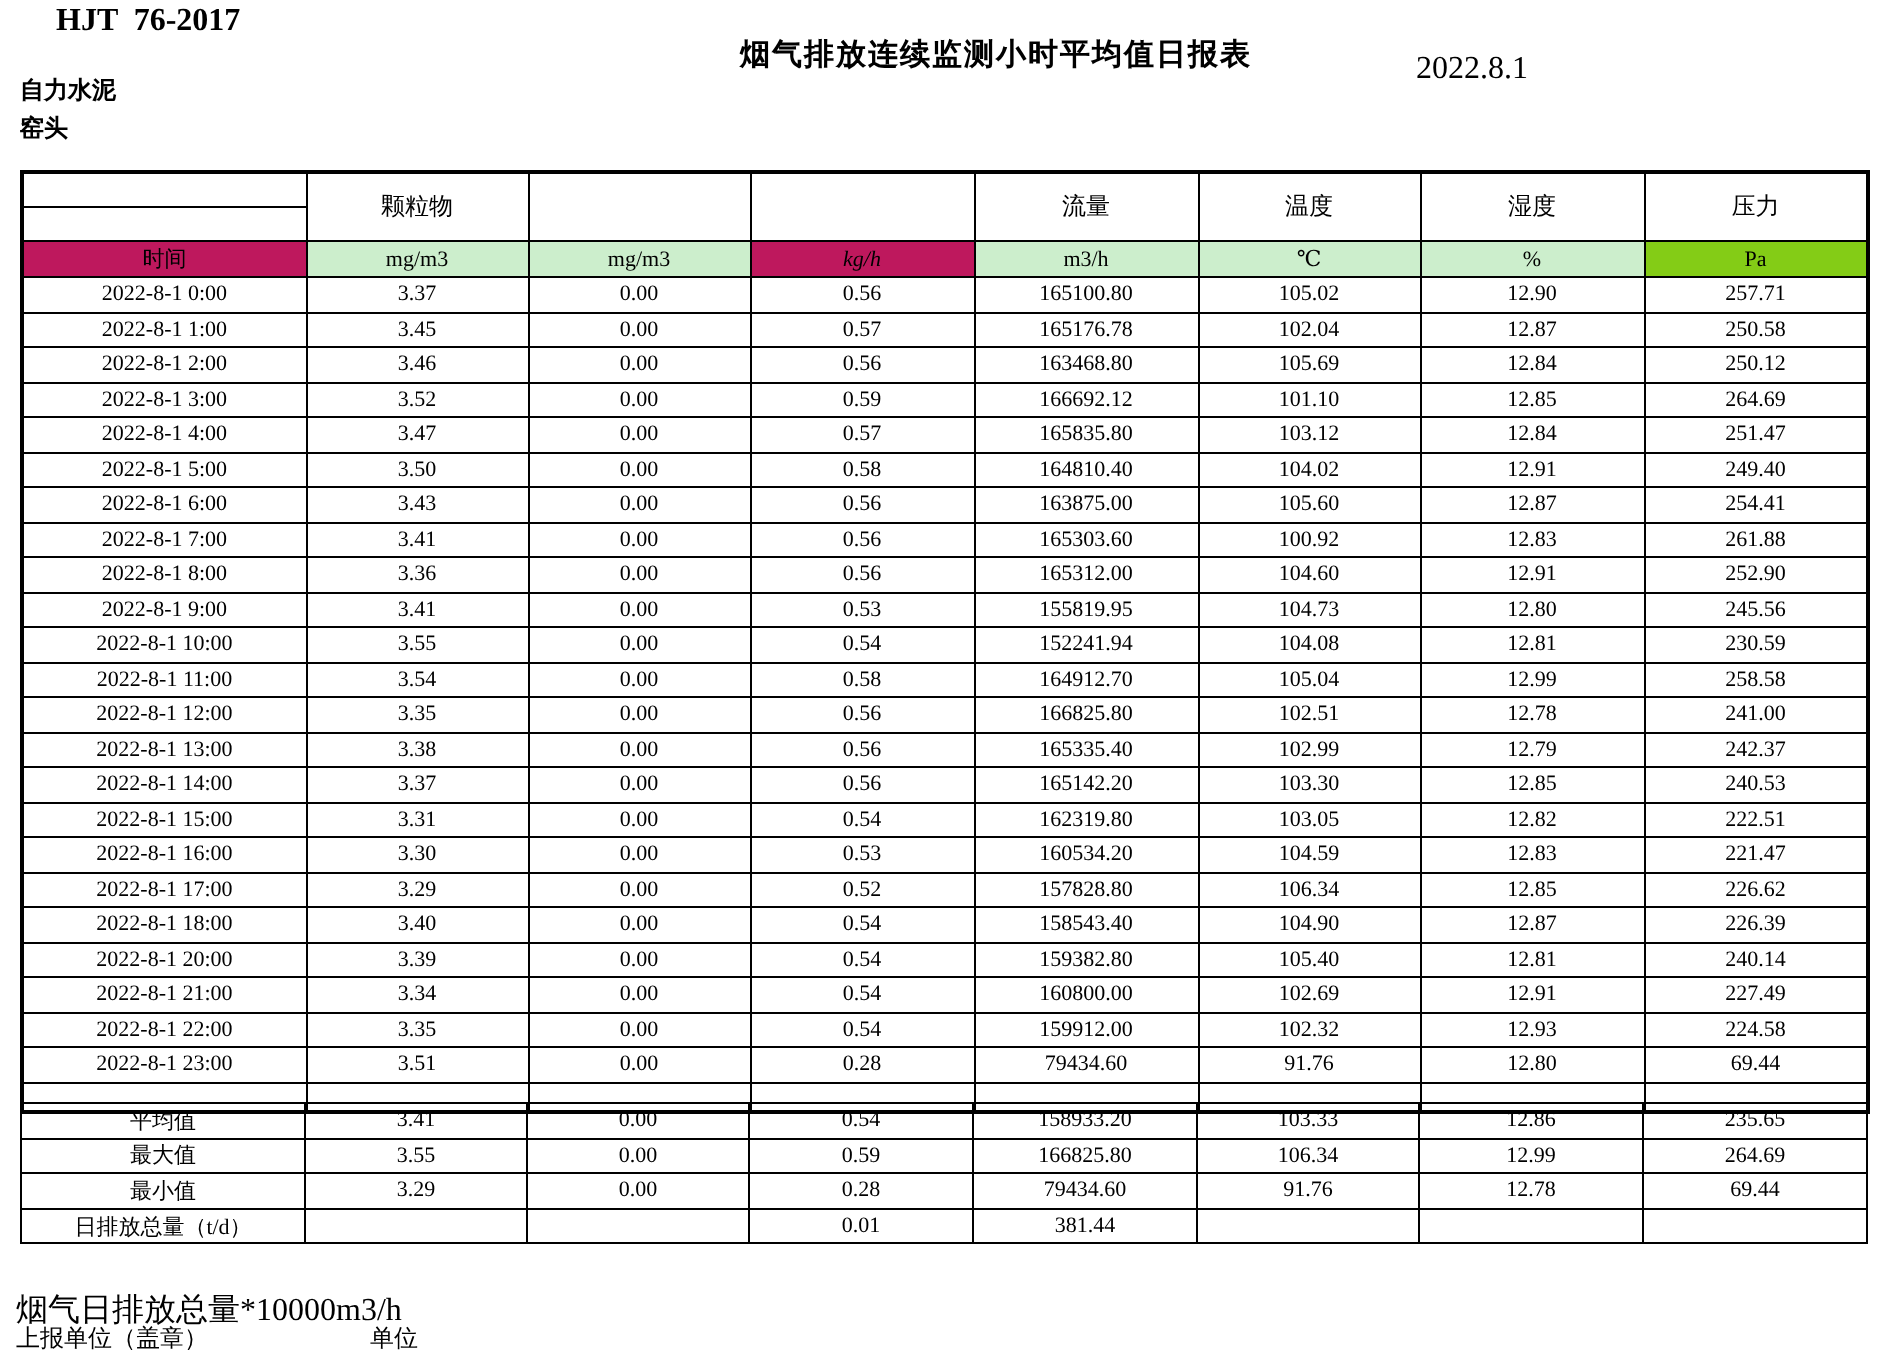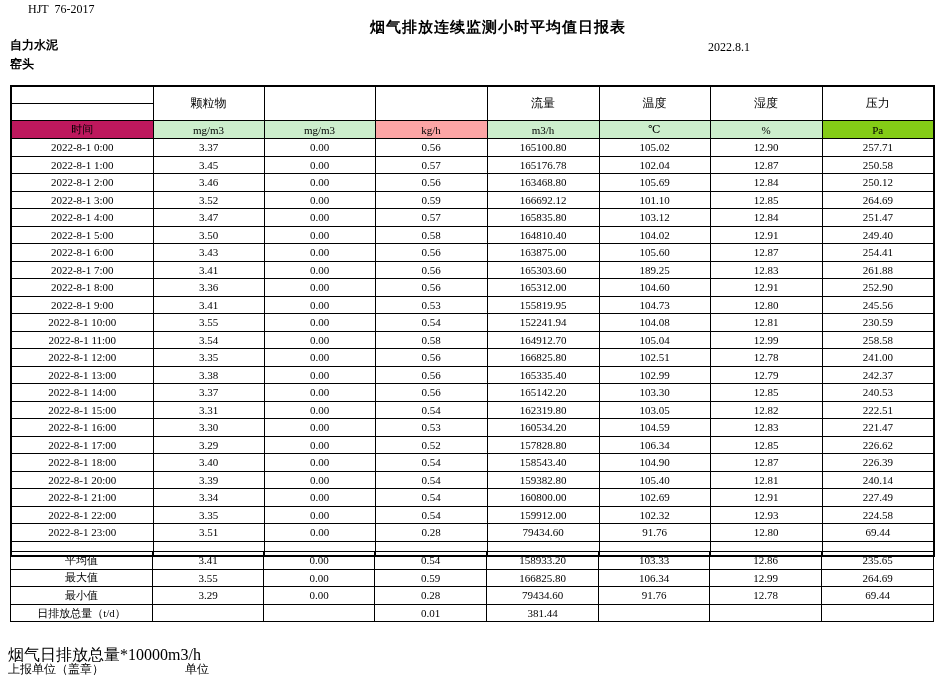--- a/index.html
+++ b/index.html
@@ -1,22 +1,22 @@
 <!DOCTYPE html>
 <html><head>
 <meta charset="utf-8">
 <style>
   html,body{margin:0;padding:0;}
   body{
     width:946px;height:675px;background:#ffffff;position:relative;overflow:hidden;
     font-family:"Liberation Serif","DejaVu Serif",serif;color:#000;
   }
-  .doc-code{position:absolute;left:28px;top:2px;font-size:12px;font-weight:normal;white-space:pre;}
+  .doc-code{position:absolute;left:28px;top:2px;font-size:16px;font-weight:bold;white-space:pre;}
   .doc-title{position:absolute;left:0;top:18px;width:946px;text-align:center;font-size:15px;font-weight:bold;letter-spacing:1px;padding-left:25px;}
-  .doc-date{position:absolute;left:708px;top:40px;font-size:12px;}
+  .doc-date{position:absolute;left:708px;top:26px;font-size:16px;}
   .doc-company{position:absolute;left:10px;top:37px;font-size:12px;font-weight:bold;}
   .doc-station{position:absolute;left:10px;top:56px;font-size:12px;font-weight:bold;}
 
   table.report{border-collapse:collapse;table-layout:fixed;position:absolute;left:10px;padding-left:44px;}
   table.report td{border:1px solid #000;text-align:center;vertical-align:middle;
     font-size:11px;padding:0;overflow:hidden;white-space:nowrap;}
   table.main{top:85px;border:2px solid #000;}
   table.summary{top:551px;border:1px solid #000;}
 
   .c0{width:142px;} .c1{width:111px;} .c2{width:111px;} .c3{width:112px;}
@@ -66,21 +66,21 @@
       <td></td>
       <td>流量</td>
       <td>温度</td>
       <td>湿度</td>
       <td>压力</td>
     </tr>
     <tr class="unit-row">
       <td style="background: #be185d;">时间</td>
       <td style="background: rgb(204, 238, 204);">mg/m3</td>
       <td style="background: rgb(204, 238, 204);">mg/m3</td>
-      <td style="background: #fca5a5;">kg/h</td>
+      <td style="background: #be185d; font-style: italic;">kg/h</td>
       <td style="background: rgb(204, 238, 204);">m3/h</td>
       <td style="background: rgb(204, 238, 204);">℃</td>
       <td style="background: rgb(204, 238, 204);">%</td>
       <td style="background: #84cc16;">Pa</td>
     </tr>
   </tbody>
   <tbody>
       <tr class="data-row">
         <td>2022-8-1 0:00</td>
         <td>3.37</td>
@@ -150,21 +150,21 @@
         <td>105.60</td>
         <td>12.87</td>
         <td>254.41</td>
       </tr>
       <tr class="data-row">
         <td>2022-8-1 7:00</td>
         <td>3.41</td>
         <td>0.00</td>
         <td>0.56</td>
         <td>165303.60</td>
-        <td>189.25</td>
+        <td>100.92</td>
         <td>12.83</td>
         <td>261.88</td>
       </tr>
       <tr class="data-row">
         <td>2022-8-1 8:00</td>
         <td>3.36</td>
         <td>0.00</td>
         <td>0.56</td>
         <td>165312.00</td>
         <td>104.60</td>

